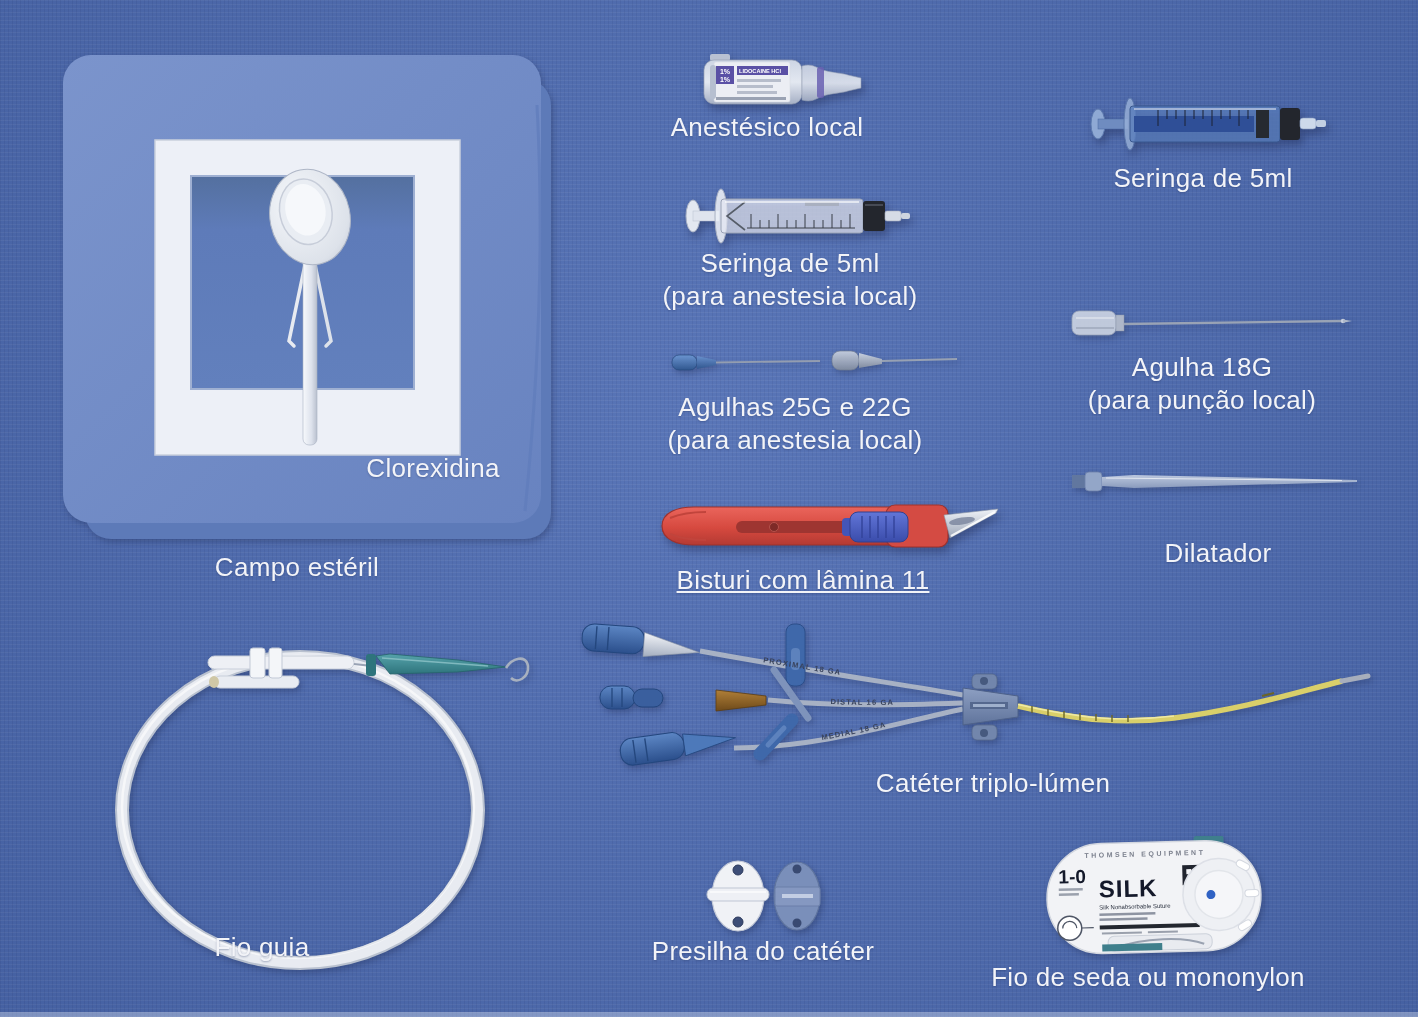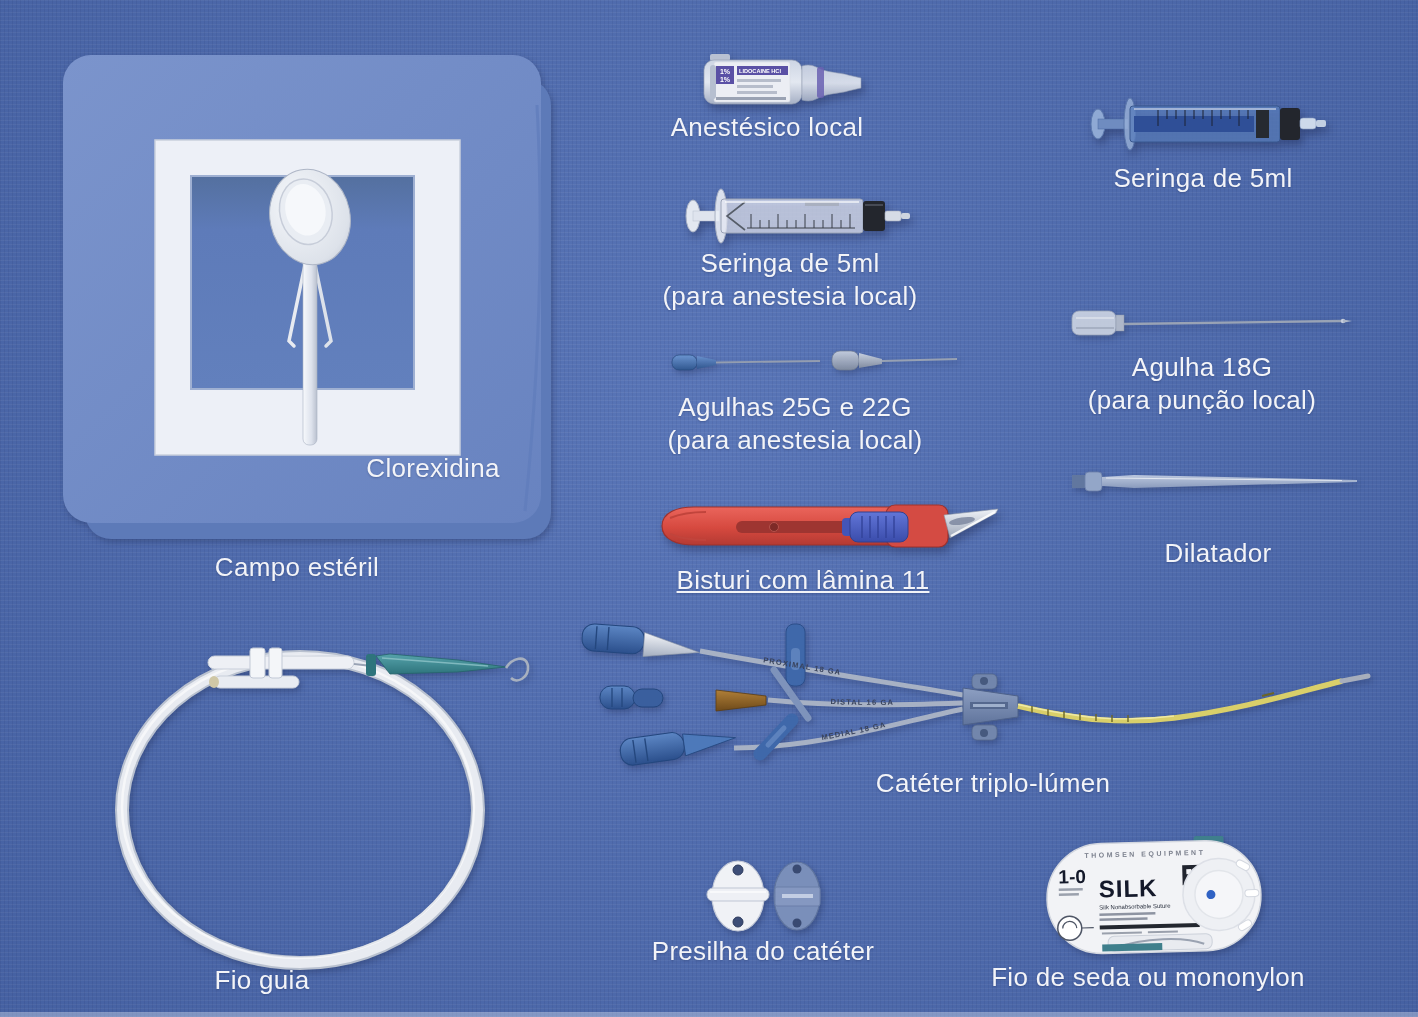--- a/index.html
+++ b/index.html
@@ -386,21 +386,21 @@
       <rect x="161" y="20" width="13" height="30" rx="3" fill="#f4f6f9" stroke="#c2c9d6" stroke-width="1"></rect>
       <line x1="246" y1="36" x2="264" y2="38" stroke="#98a2b4" stroke-width="2"></line>
       <g>
         <rect x="258" y="26" width="10" height="22" rx="3" fill="#2e747c"></rect>
         <polygon points="268,28 282,26 350,32 398,39 350,44 282,46" fill="url(#tealG)" stroke="#26646b" stroke-width=".8"></polygon>
         <line x1="274" y1="30" x2="380" y2="38" stroke="#8fc4c9" stroke-width="1.4" opacity=".8"></line>
       </g>
       <path d="M398,40 C404,30 418,26 420,38 C421,50 409,56 403,50" fill="none" stroke="#a7b0bf" stroke-width="2.6"></path>
     </svg>
   </div>
-  <div class="label" style="left:262px;top:964px;">Fio guia</div>
+  <div class="label" style="left:262px;top:931px;">Fio guia</div>
 
   <div class="item flat" style="left:703px;top:856px;">
     <svg width="130" height="82" viewBox="0 0 130 82">
       <g>
         <ellipse cx="35" cy="40" rx="26" ry="35" fill="#f0f2f6" stroke="#c6ccd9" stroke-width="1.2"></ellipse>
         <circle cx="35" cy="14" r="5" fill="#3d4e77" stroke="#2c3a5c" stroke-width="1"></circle>
         <circle cx="35" cy="66" r="5" fill="#3d4e77" stroke="#2c3a5c" stroke-width="1"></circle>
         <rect x="4" y="32" width="62" height="13" rx="6" fill="#eef0f5" stroke="#bfc6d4" stroke-width="1"></rect>
         <line x1="7" y1="36" x2="63" y2="36" stroke="#ffffff" stroke-width="1.5" opacity=".8"></line>
       </g>

